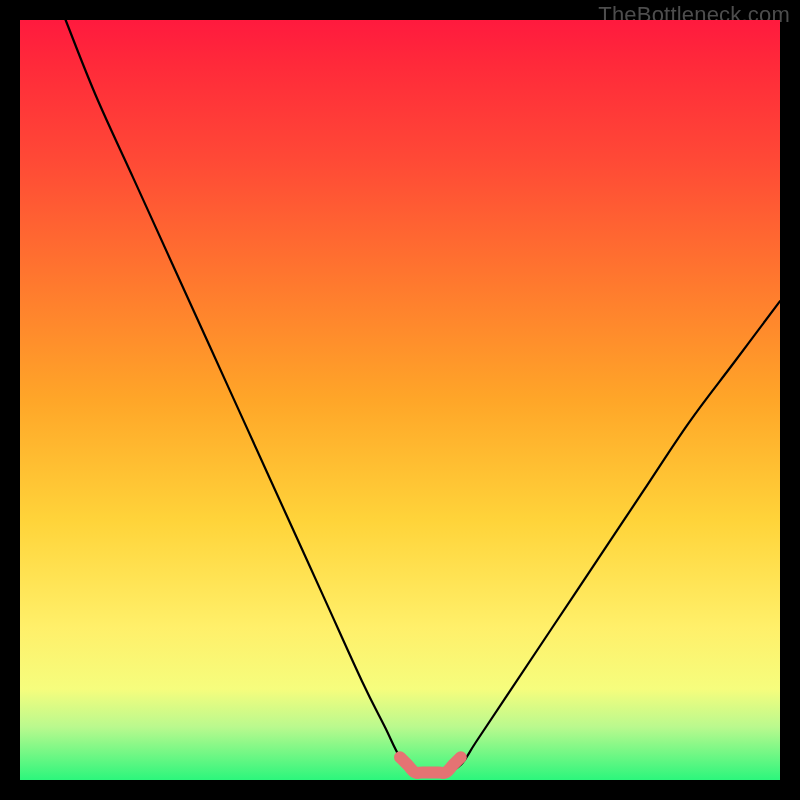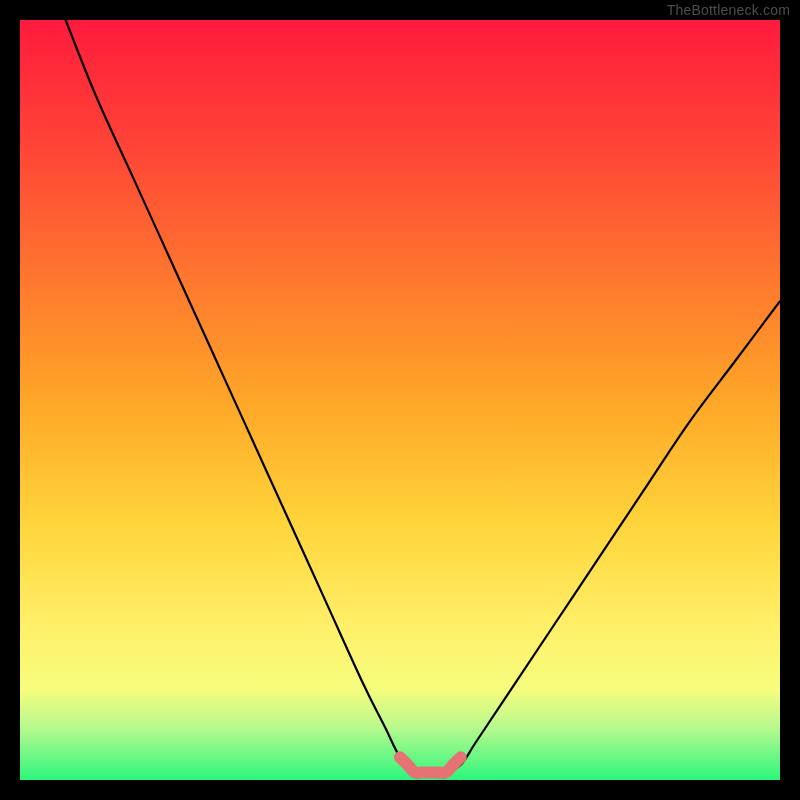--- a/index.html
+++ b/index.html
@@ -38,21 +38,21 @@
       #f6fd7d 88%,
       #baf98e 93%,
       #2cf67c 100%
     );
   }
   .watermark {
     position: absolute;
     top: 2px;
     right: 10px;
     color: #4d4d4d;
-    font-size: 14px;
+    font-size: 22px;
     letter-spacing: 0.2px;
     user-select: none;
   }
   svg.curve {
     position: absolute;
     left: 0;
     top: 0;
     width: 760px;
     height: 760px;
     overflow: visible;

